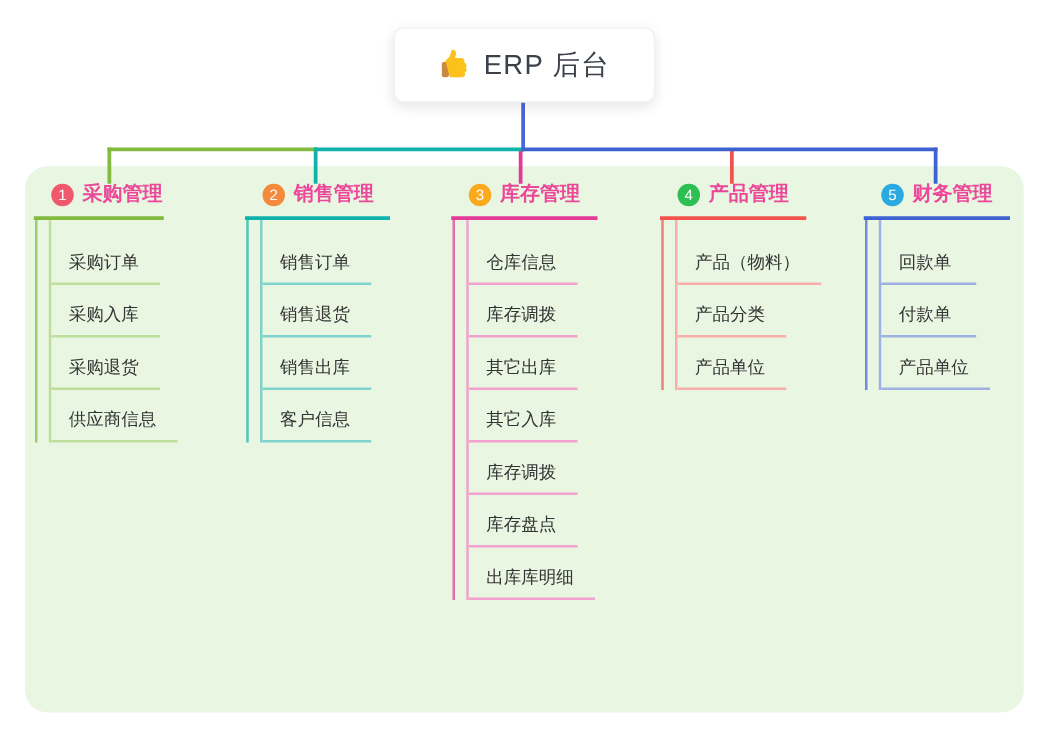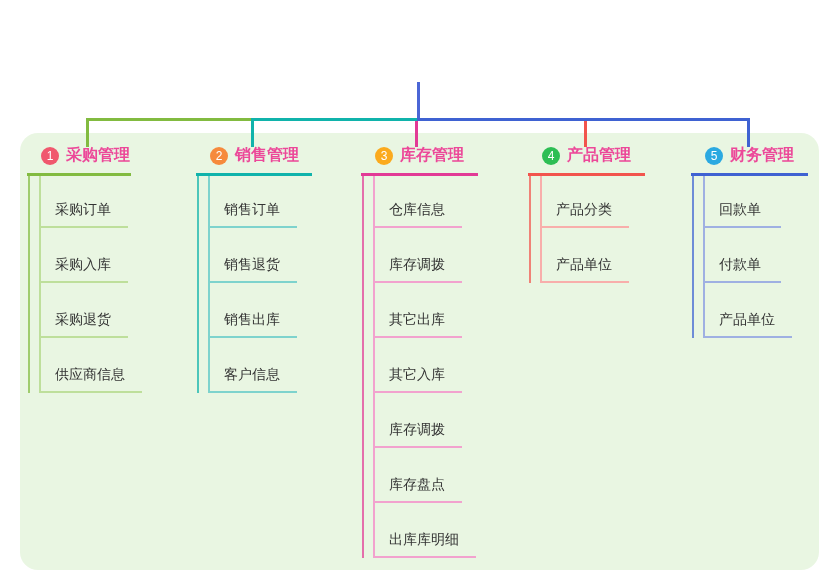--- a/index.html
+++ b/index.html
@@ -46,21 +46,21 @@
   ul.children {
     list-style:none; margin:0; padding:0; margin-left:12px;
     border-left:2px solid var(--light);
     position:relative; width:max-content;text-align:center;
   }
   ul.children::before {           
     content:""; position:absolute; left:-13px; top:0; bottom:0; width:2px;
     background:var(--line); opacity:.72;
   }
   li.leaf {
-    height:55px; display:flex; align-items:flex-end; width:max-content;
+    height:42px; display:flex; align-items:flex-end; width:max-content;
     min-width:76px; padding:0 17px 7px 14px;
     border-bottom:2px solid var(--light);
     font-size:14px; color:#333; white-space:nowrap;
   }
   li.leaf:first-child { height:52px; }
 </style>
 </head>
 <body>
 
 <div class="stage">
@@ -70,20 +70,29 @@
   <div class="line trunk" style="background-color: rgb(75, 102, 214);"></div>
   <div class="line drop-1" style="background-color: rgb(130, 187, 64);"></div>
   <div class="line drop-2" style="background-color: rgb(16, 179, 171);"></div>
   <div class="line drop-3" style="background-color: rgb(226, 58, 150);"></div>
   <div class="line drop-4" style="background-color: rgb(242, 84, 77);"></div>
   <div class="line bus-1" style="background-color: rgb(130, 187, 64);"></div>
   <div class="line bus-2" style="background-color: rgb(16, 179, 171);"></div>
   <div class="line bus-5" style="background-color: rgb(63, 98, 210);"></div>
   <div class="line drop-5" style="background-color: rgb(63, 98, 210);"></div>
 
+  <div class="root-node">
+    <span style="display:flex">
+      <svg width="26" height="26" viewBox="0 0 32 32" aria-hidden="true">
+        <rect x="3" y="13" width="7" height="15" rx="2" fill="#c98b3f"></rect>
+        <path d="M11 28 h11.5 c2 0 3.4-1.2 3.4-3 0-.6-.2-1.2-.5-1.6 1.2-.4 2-1.5 2-2.8 0-.8-.3-1.5-.8-2 .5-.5.8-1.3.8-2.1 0-1.4-1-2.6-2.4-2.9.2-.4.3-.9.3-1.4 0-1.7-1.4-3-3.1-3 h-6.2 c.6-1.5 1-3.2 1-4.6 0-2-1.2-3.7-2.9-3.7-1 0-1.6.6-1.8 1.6-.4 2.1-1.3 5-2.8 6.6-.9 1-2 1.8-3 2.4 z" fill="#fcc21b"></path>
+      </svg>
+    </span>
+    <span class="root-label">ERP 后台</span>
+  </div>
 
   <div class="branch" style="left: 27px; width: 104px; --line: #82bb40; --light: #bedf9b; --badge: #f0586e;">
     <div class="heading">
       <span class="badge">1</span>
       <span class="title">采购管理</span>
     </div>
     <ul class="children">
       <li class="leaf">采购订单</li>
       <li class="leaf">采购入库</li>
       <li class="leaf">采购退货</li>
@@ -119,20 +128,21 @@
       <li class="leaf">出库库明细</li>
     </ul>
   </div>
 
   <div class="branch" style="left: 528px; width: 117px; --line: #f2544d; --light: #f8aeab; --badge: #2dbe54;">
     <div class="heading">
       <span class="badge">4</span>
       <span class="title">产品管理</span>
     </div>
     <ul class="children">
+      <li class="leaf">产品（物料）</li>
       <li class="leaf">产品分类</li>
       <li class="leaf">产品单位</li>
     </ul>
   </div>
 
   <div class="branch" style="left: 691px; width: 117px; --line: #3f62d2; --light: #9fb0e2; --badge: #2ba9e1;">
     <div class="heading">
       <span class="badge">5</span>
       <span class="title">财务管理</span>
     </div>

